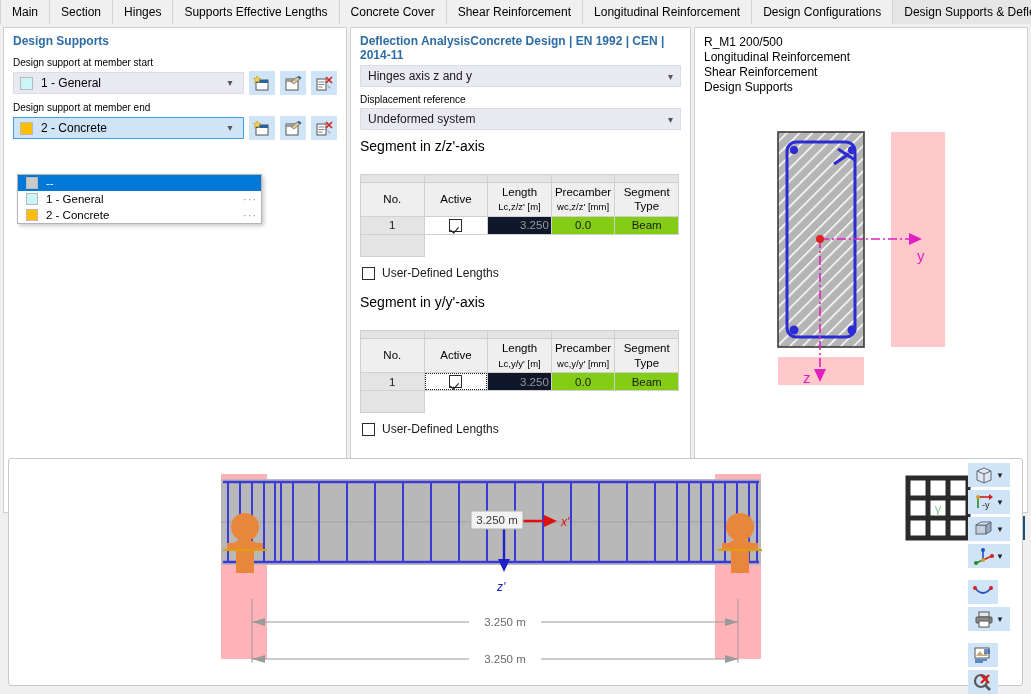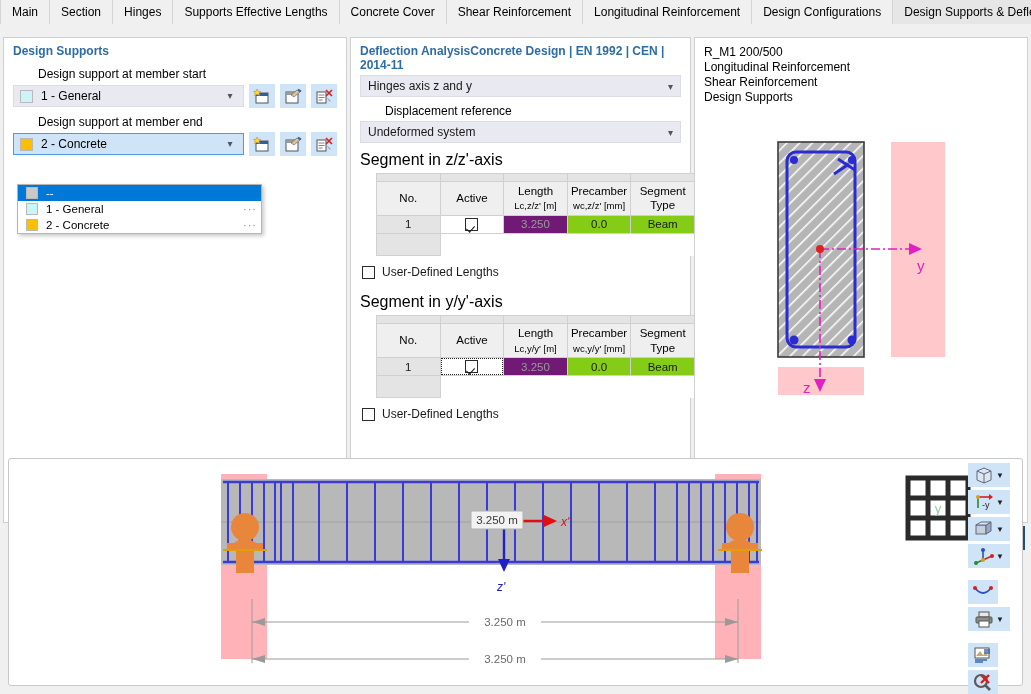--- a/index.html
+++ b/index.html
@@ -28,33 +28,33 @@
     white-space: nowrap; cursor: default;
   }
   .tab:first-child { border-left: 1px solid #d4d4d4; }
   .tab.active { background: #e6e6e6; }
   .tabbar-underline {
     position: absolute; left: 0; top: 24px; width: 1031px; height: 3px; background: #f0f0f0;
   }
 
   
   .panels { position: absolute; left: 0; top: 27px; width: 1031px; height: 425px; }
-  .panel { position: absolute; top: 10px; height: 486px; background: #fff; }
+  .panel { position: absolute; top: 0; height: 486px; background: #fff; }
   .panel-left   { left: 3px;   width: 344px; border: 1px solid #cfcfcf; }
   .panel-mid    { left: 350px; width: 341px; border: 1px solid #cfcfcf; }
   .panel-right  { left: 694px; width: 334px; background: #fff; border: 1px solid #cfcfcf; }
 
   .panel-title {
     font-size: 12px; font-weight: bold; color: #2e6da4;
     padding: 6px 9px 2px 9px;
   }
   .panel-title.head {
     color: #2e6da4; font-weight: bold; padding: 6px 9px 3px 9px;
   }
-  .field-label { font-size: 12px; color: #000; padding: 7px 7px 3px 9px; margin-left: 25px; }
+  .field-label { font-size: 10px; color: #000; padding: 7px 7px 3px 9px; }
 
   
   .combo-row { display: flex; align-items: center; padding: 0 9px; gap: 5px; }
   .combo {
     position: relative; flex: 1; height: 22px;
     background: #e9e9f2; border: 1px solid #dcdce6;
     display: flex; align-items: center; padding: 0 6px; cursor: default;
   }
   .combo.focused { background: #cfe4f7; border: 1px solid #4a9de0; }
   .combo .swatch {
@@ -87,35 +87,35 @@
   .dd-item {
     height: 16px; display: flex; align-items: center; padding: 0 4px 0 8px;
     font-size: 11.5px; color: #000; cursor: default;
   }
   .dd-item.sel { background: #0078d7; color: #fff; }
   .dd-item .swatch { width: 12px; height: 12px; margin-right: 8px; border: 1px solid #b9b9b9; flex: none; }
   .dd-item .ddlabel { flex: 1; }
   .dd-item .dots { color: #8a8a8a; letter-spacing: 1px; font-size: 11px; }
 
   
-  .sec-label { font-size: 16px; color: #000; padding: 8px 9px 4px 9px; }
-  table.grid { border-collapse: collapse; margin: 0 25px; width: 319px; table-layout: fixed; }
+  .sec-label { font-size: 14px; color: #000; padding: 8px 9px 20px 9px; }
+  table.grid { border-collapse: collapse; margin: 0 9px; width: 319px; table-layout: fixed; }
   table.grid .spacer td { height: 8px; background: #e4e4e4; border: 1px solid #d0d0d0; padding: 0; }
   table.grid th {
     background: #efefef; border: 1px solid #d0d0d0; font-weight: normal;
     font-size: 11.5px; color: #000; text-align: center; padding: 2px 2px; line-height: 1.25;
     vertical-align: middle;
   }
   table.grid th .sub { font-size: 9.5px; }
   table.grid td {
     border: 1px solid #d0d0d0; font-size: 11.5px; text-align: center;
     padding: 2px; height: 18px; background: #84cc16;
   }
   table.grid td.rowno { background: #e4e4e4; }
-  table.grid td.dim { color: #9a9a9a; background: #701a75; }
+  table.grid td.dim { color: #9a9a9a; background: #0f172a; text-align: right; }
   table.grid td.active-cell { background: #fff; }
   table.grid td.focus-cell { background: #fff; outline: 1px dotted #222; outline-offset: -2px; }
   table.grid tr.empty td { height: 22px; background: #fff; border-color: #d0d0d0; }
   table.grid tr.empty td.rowno { background: #e4e4e4; }
   .cbox {
     display: inline-block; width: 13px; height: 13px; border: 1px solid #2b2b2b;
     background: #fff; position: relative; vertical-align: middle;
   }
   .cbox.checked::after {
     content: ""; position: absolute; left: 2px; top: 5px; width: 4px; height: 7px;

